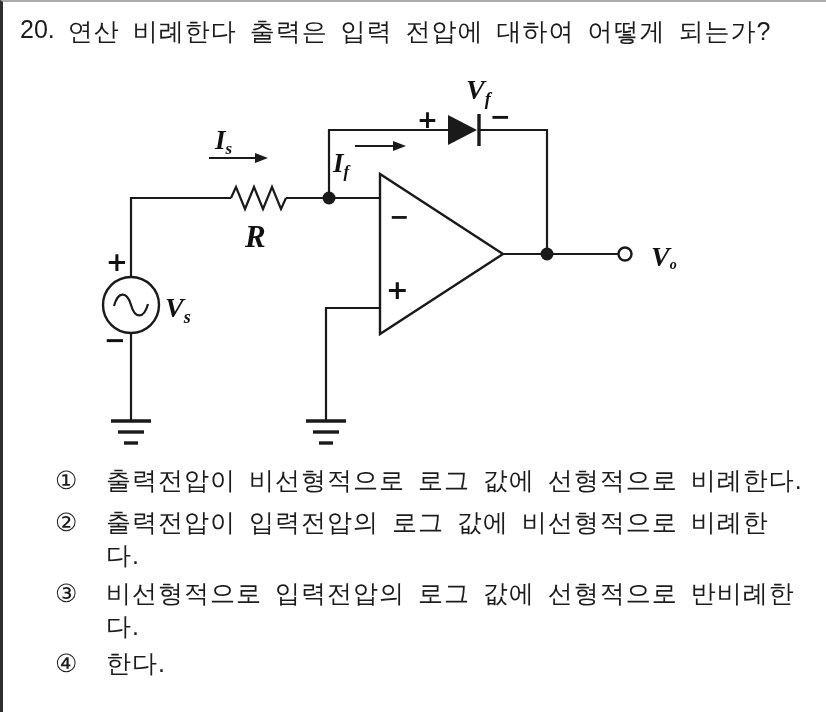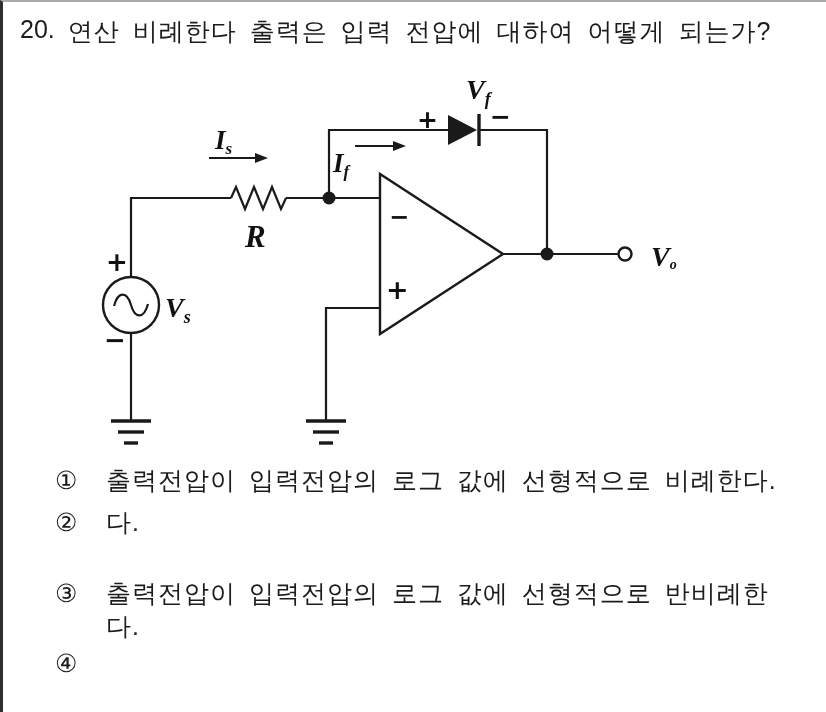--- a/index.html
+++ b/index.html
@@ -110,38 +110,40 @@
     <circle class="solid" cx="326" cy="196" r="6.5"></circle>
     <circle class="solid" cx="544" cy="252" r="6.5"></circle>
     <circle class="comp" fill="#ffffff" cx="622" cy="252" r="6.5"></circle>
     <text class="lbl" x="648" y="264" font-size="28">
       <tspan>V</tspan><tspan font-size="14" dy="3">o</tspan></text>
   </svg>
 
   <div class="choice c1">
     <span class="cnum">①</span>
     <div class="ctext">
-      <div>출력전압이 입력전압의 로그 값에 선형적으로 비례한다.</div>
+      <div>출력전압이 비선형적으로 로그 값에 선형적으로 비례한다.</div>
     </div>
   </div>
 
   <div class="choice c2">
     <span class="cnum">②</span>
     <div class="ctext">
+      <div>출력전압이 입력전압의 로그 값에 비선형적으로 비례한</div>
       <div>다.</div>
     </div>
   </div>
 
   <div class="choice c3">
     <span class="cnum">③</span>
     <div class="ctext">
-      <div>출력전압이 입력전압의 로그 값에 선형적으로 반비례한</div>
+      <div>비선형적으로 입력전압의 로그 값에 선형적으로 반비례한</div>
       <div>다.</div>
     </div>
   </div>
 
   <div class="choice c4">
     <span class="cnum">④</span>
     <div class="ctext">
+      <div>한다.</div>
     </div>
   </div>
 
 </div>
 
 </body></html>

